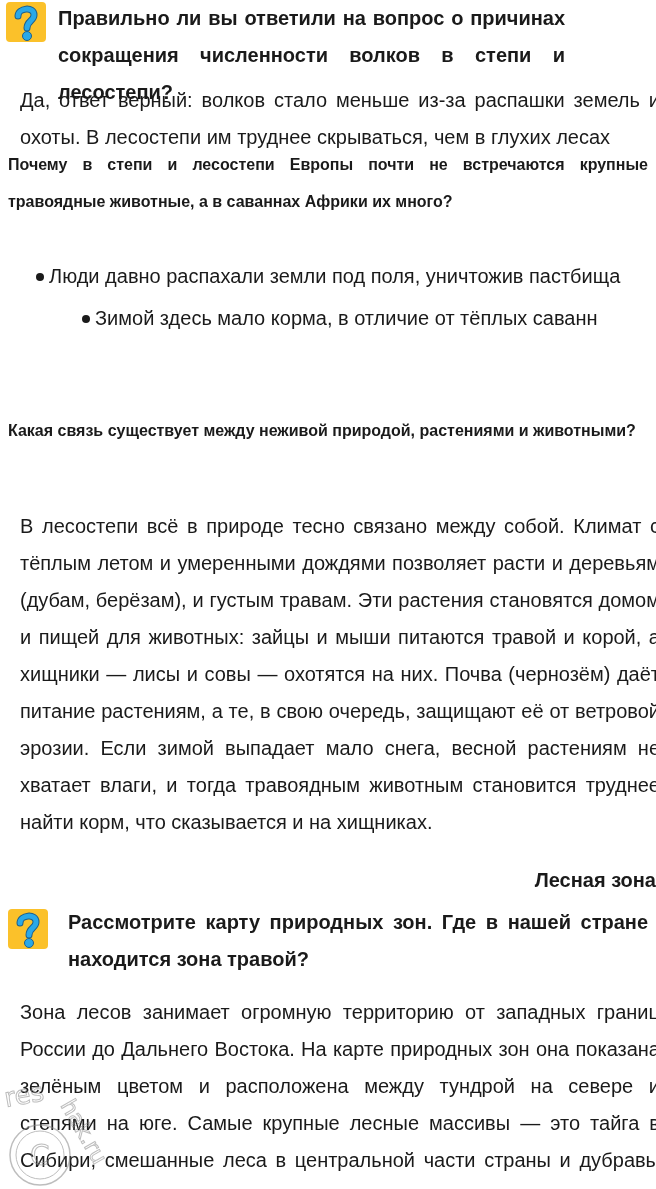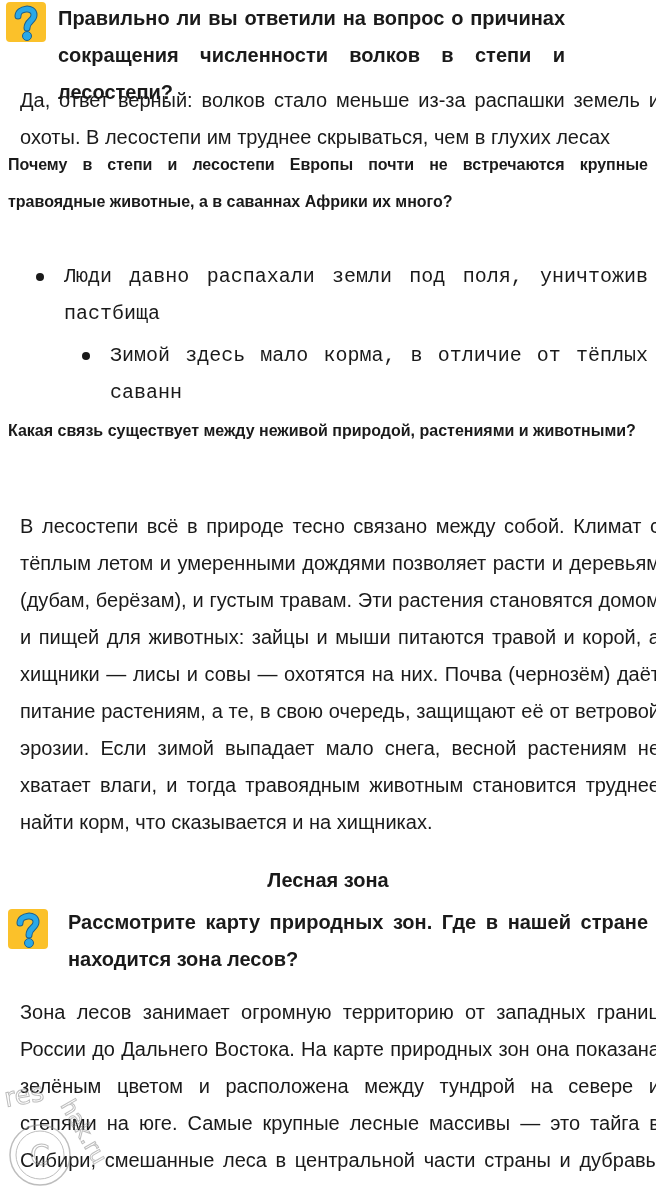--- a/index.html
+++ b/index.html
@@ -25,28 +25,28 @@
     padding: 0 8px 0 8px;
   }
   .heading {
     font-weight: bold; font-size: 16px; line-height: 37px; margin: 0;
     padding: 0 8px;
     text-align: justify;
   }
   ul.bullets { list-style: none; margin: 0; padding: 0; }
   ul.bullets li {
     position: relative; font-size: 20px; line-height: 37px;
-    padding-left: 64px; padding-right: 8px; text-align: justify; font-family: Liberation Mono, monospace;
+    padding-left: 49px; padding-right: 8px; text-align: justify;
   }
   ul.bullets li .dot {
     position: absolute; left: 36px; top: 15px; width: 8px; height: 8px;
     border-radius: 50%; background: #1a1a1a;
   }
   .section-title {
-    font-weight: bold; font-size: 20px; line-height: 37px; text-align: center; margin: 0;
+    font-weight: bold; font-size: 20px; line-height: 37px; text-align: right; margin: 0;
   }
   .watermark {
     position: absolute; left: 0; top: 1085px; width: 140px; height: 104px;
     pointer-events: none; opacity: 0.55;
   }
 </style>
 </head>
 <body>
 
 <div class="page">
@@ -75,21 +75,21 @@
   <p class="section-title" style="position:absolute; left:0; top:862px; width:656px;">Лесная зона</p>
 
   <div class="q-block" style="position:absolute; left:0; top:904px; width:656px;">
     <div class="q-icon" style="left:8px; top:5px;">
       <svg width="40" height="40" viewBox="0 0 40 40">
         <path d="M12 14 C12 6 28 4 28 13 C28 19 21 19 21 26" fill="none" stroke="#1d5f8a" stroke-width="7" stroke-linecap="round"></path>
         <path d="M12 14 C12 6 28 4 28 13 C28 19 21 19 21 26" fill="none" stroke="#2aa8e8" stroke-width="5" stroke-linecap="round"></path>
         <circle cx="21" cy="34" r="4.5" fill="#2aa8e8" stroke="#1d5f8a" stroke-width="1"></circle>
       </svg>
     </div>
-    <p class="q-title" style="padding-left:68px; padding-right:8px;">Рассмотрите карту природных зон. Где в нашей стране находится зона лесов?</p>
+    <p class="q-title" style="padding-left:68px; padding-right:8px;">Рассмотрите карту природных зон. Где в нашей стране находится зона травой?</p>
   </div>
   <p class="para" style="position:absolute; left:0; top:982px; width:640px;">Зона лесов занимает огромную территорию от западных границ России до Дальнего Востока. На карте природных зон она показана зелёным цветом и расположена между тундрой на севере и степями на юге. Самые крупные лесные массивы — это тайга в Сибири, смешанные леса в центральной части страны и дубравы на юге. Леса есть даже в горах Кавказа и Урала.</p>
 
   <div class="watermark">
     <svg width="140" height="104" viewBox="0 0 140 104">
       <circle cx="40" cy="70" r="30" fill="none" stroke="#888" stroke-width="1.5"></circle>
       <circle cx="40" cy="70" r="24" fill="none" stroke="#888" stroke-width="1"></circle>
       <text x="30" y="80" font-size="28" fill="none" stroke="#888" stroke-width="1" font-family="DejaVu Sans, sans-serif">C</text>
       <text x="6" y="22" font-size="26" fill="none" stroke="#888" stroke-width="1" font-family="DejaVu Sans, sans-serif" transform="rotate(-10 6 22)">res</text>
       <text x="60" y="20" font-size="22" fill="none" stroke="#888" stroke-width="1" font-family="DejaVu Sans, sans-serif" transform="rotate(60 60 20)">hak.ru</text>

